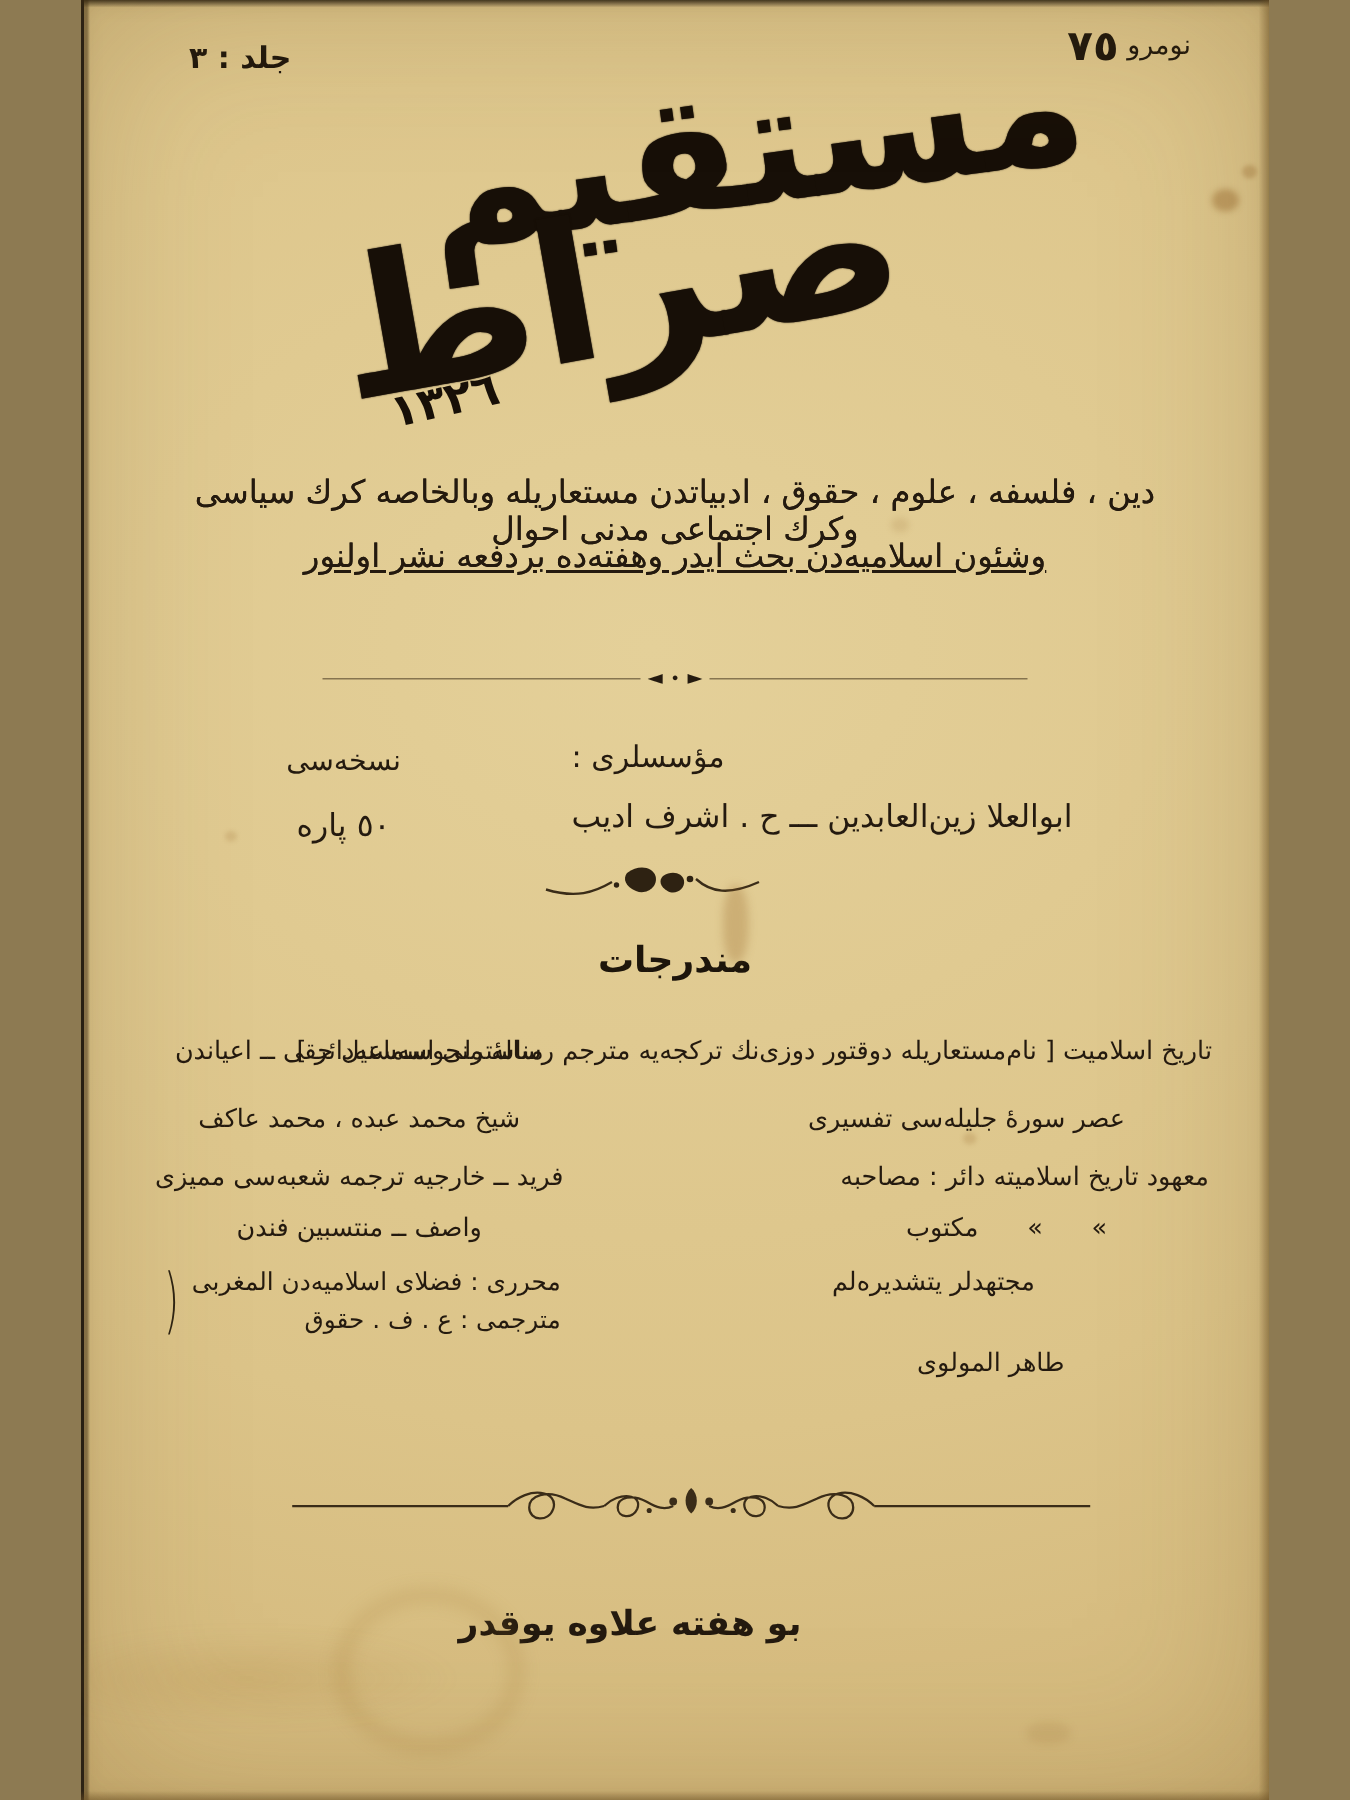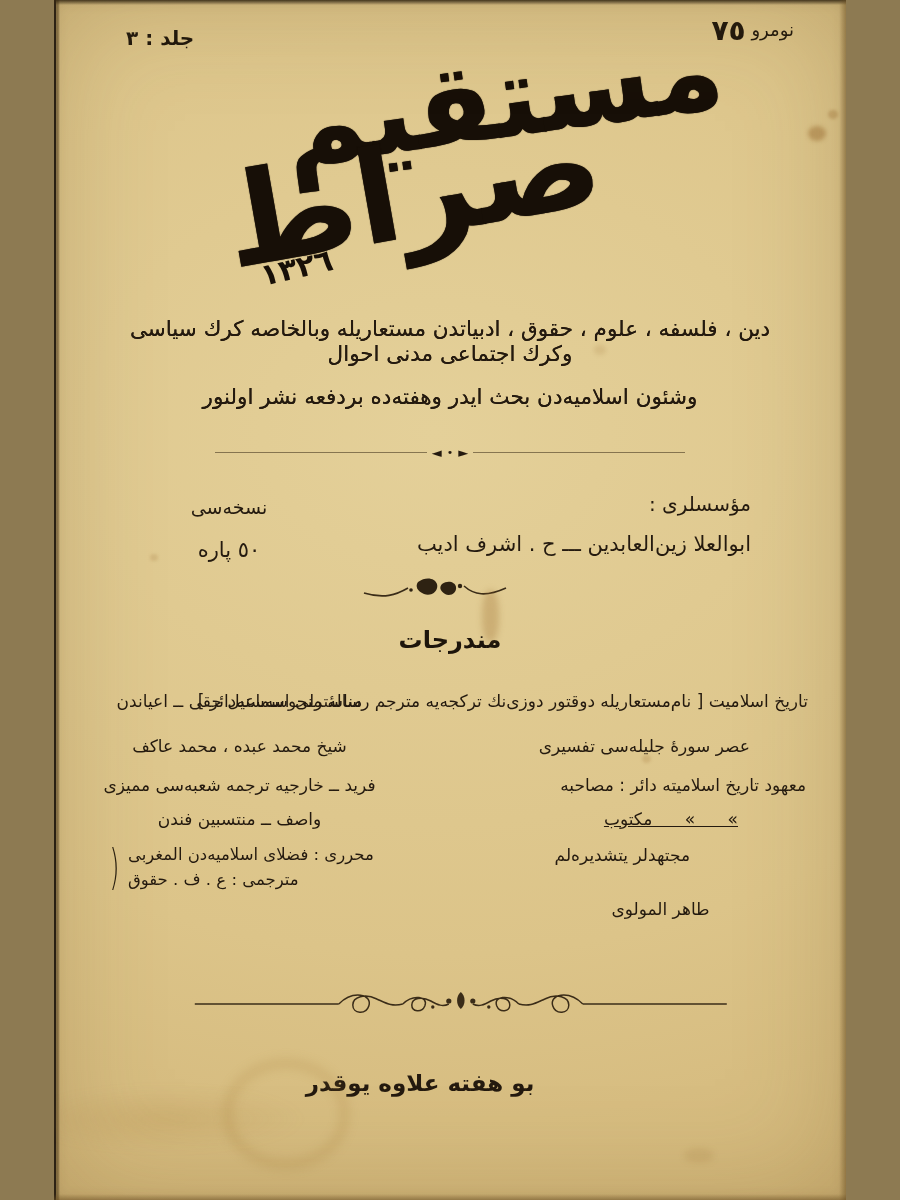--- a/index.html
+++ b/index.html
@@ -41,28 +41,28 @@
   .issue .issue-num{font-size:28px;font-weight:bold;vertical-align:-4px;letter-spacing:2px;}
 
   
   .title-block{position:absolute;top:42px;left:0;width:100%;height:268px;color:#170f07;}
   .t-top{position:absolute;right:122px;top:0;font-size:112px;font-weight:bold;transform:rotate(-8deg);text-shadow:0 0 1px #170f07;line-height:1;}
   .t-bottom{position:absolute;left:168px;top:86px;font-size:128px;font-weight:bold;transform:rotate(-10deg);text-shadow:0 0 1px #170f07;line-height:1;}
   .t-year{position:absolute;left:206px;top:208px;font-size:30px;font-weight:bold;transform:rotate(-13deg);letter-spacing:5px;}
 
   .subtitle{position:absolute;left:55px;right:55px;text-align:center;font-size:21.5px;color:#241a0f;text-shadow:0 0 .4px #241a0f;}
   .subtitle-1{top:316px;}
-  .subtitle-2{top:384px;}
+  .subtitle-2{top:359px;text-decoration:underline;}
 
   .divider1{position:absolute;top:446px;left:50%;transform:translateX(-50%);width:470px;display:flex;align-items:center;gap:5px;}
   .divider1 .line{flex:1;height:1px;background:rgba(58,44,22,.55);}
   .divider1 .glyph{font-size:13px;color:#241a0f;line-height:1;}
   .divider1 .dot{font-size:11px;}
 
-  .founders{position:absolute;top:492px;right:95px;width:370px;text-align:right;color:#241a0f;}
+  .founders{position:absolute;top:492px;right:95px;width:370px;text-align:left;color:#241a0f;}
   .founders-label{font-size:20px;}
   .founders-names{font-size:21px;margin-top:16px;}
 
   .price{position:absolute;top:496px;left:100px;width:150px;text-align:center;color:#241a0f;}
   .price-label{font-size:19px;}
   .price-value{font-size:21px;font-weight:normal;margin-top:20px;}
 
   .flourish{position:absolute;top:574px;left:50%;transform:translateX(-60%);}
 
   .toc-heading{position:absolute;top:626px;left:0;width:100%;text-align:center;font-size:24px;font-weight:bold;color:#1d150b;}
@@ -70,26 +70,26 @@
   .toc{position:absolute;top:688px;right:38px;left:38px;font-size:17px;color:#241a0f;}
   .toc-row{display:flex;justify-content:space-between;align-items:flex-start;line-height:26px;}
   .toc-title{flex:1;min-width:0;white-space:pre;text-align:start;}
   .toc-author{flex:0 0 295px;text-align:center;}
   .toc-row:nth-of-type(1){margin-bottom:19px;}
   .toc-row:nth-of-type(2){margin-bottom:13px;}
   .toc-row:nth-of-type(2) .toc-title{padding-inline-start:58px;}
   .toc-row:nth-of-type(3){margin-bottom:8px;}
   .toc-row:nth-of-type(3) .toc-title{padding-inline-start:2px;}
   .toc-row:nth-of-type(4){margin-bottom:10px;}
-  .toc-row:nth-of-type(4) .toc-title{padding-inline-start:70px;text-decoration:underline;}
+  .toc-row:nth-of-type(4) .toc-title{padding-inline-start:70px;}
   .toc-row:nth-of-type(5){margin-bottom:4px;}
   .toc-row:nth-of-type(5) .toc-title{padding-inline-start:118px;}
   .toc-row:nth-of-type(6) .toc-title{padding-inline-start:48px;}
   .toc-author.multi{display:flex;align-items:center;justify-content:center;gap:4px;}
-  .toc-author.multi .lines{text-align:left;font-size:16.5px;line-height:25px;}
+  .toc-author.multi .lines{text-align:right;font-size:16.5px;line-height:25px;}
   .toc-author.multi .brace{font-size:48px;font-weight:200;line-height:50px;transform:scaleX(.55);color:#2c2212;}
 
   .divider2{position:absolute;top:984px;left:50%;transform:translateX(-48%);}
 
   .footer-note{position:absolute;top:1070px;left:0;width:100%;text-align:center;font-size:23px;font-weight:bold;color:#241a0f;}
   .footer-note span{display:inline-block;transform:translateX(-30px);} 
 </style>
 </head>
 <body>
 

